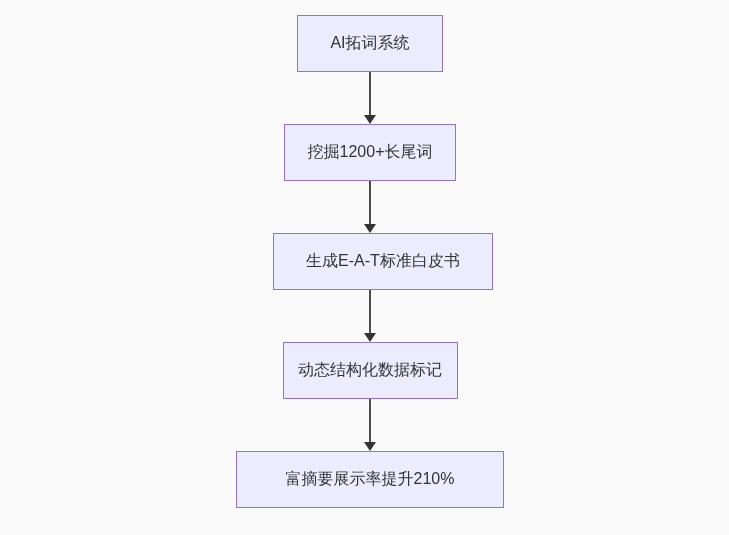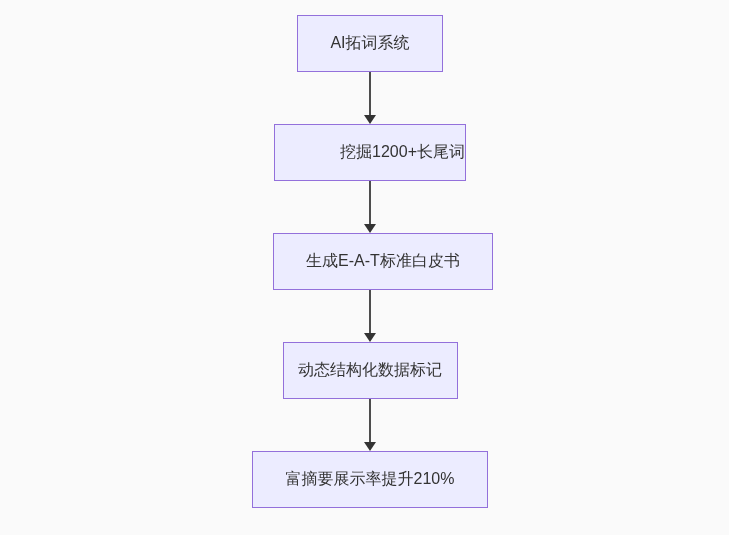--- a/index.html
+++ b/index.html
@@ -36,24 +36,24 @@
     align-items: center;
     justify-content: center;
     background: var(--node-fill);
     border: 1px solid var(--node-border);
     color: var(--node-text);
     font-size: 16px;
     white-space: nowrap;
     text-align: center;
   }
   .node.w1 { width: 146px; }
-  .node.w2 { width: 192px; justify-content: flex-end; }
+  .node.w2 { width: 172px; }
   .node.w3 { width: 220px; margin-left: 26px; }
   .node.w4 { width: 175px; text-align: center; }
-  .node.w5 { width: 236px; }
+  .node.w5 { width: 268px; }
   .arrow {
     height: 52px;
     width: 12px;
     display: flex;
     flex-direction: column;
     align-items: center;
   }
   .arrow .line {
     width: 2px;
     flex: 1 1 auto;

